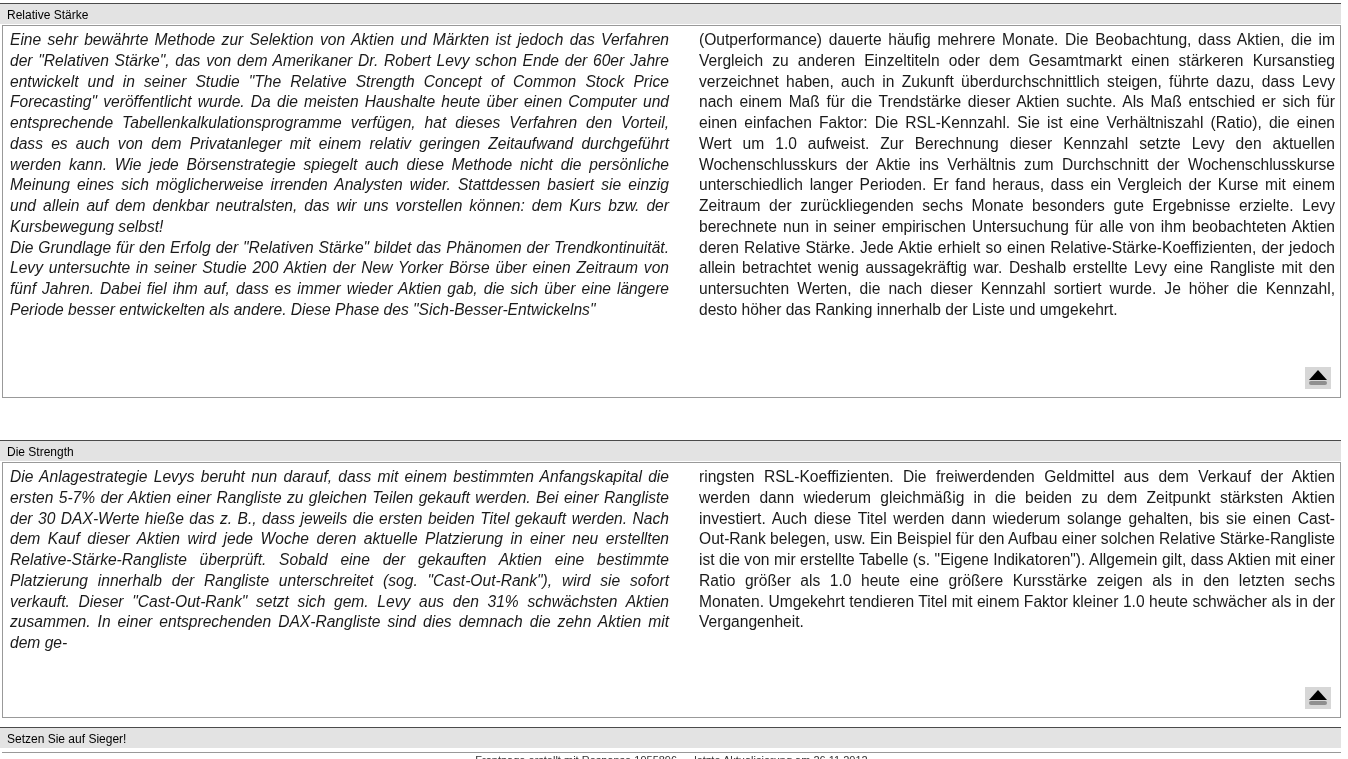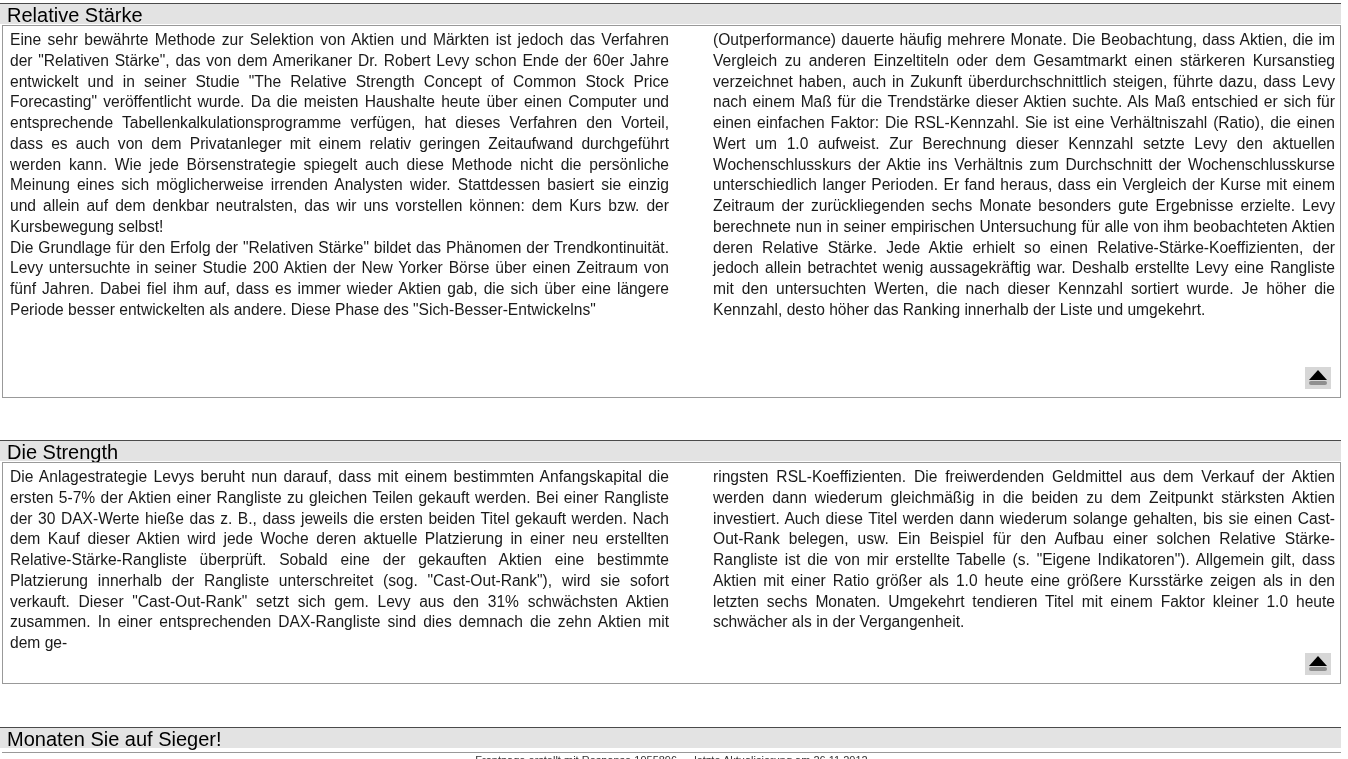--- a/index.html
+++ b/index.html
@@ -16,21 +16,21 @@
     color: #1a1a1a;
   }
   .band {
     position: absolute;
     left: 0;
     width: 1341px;
     height: 21px;
     background: #e3e3e3;
     border-top: 1px solid #4a4a4a;
     box-sizing: border-box;
-    font-size: 20px;
+    font-size: 12px;
     line-height: 20px;
     padding: 1px 0 0 7px;
     color: #000000;
   }
   .box {
     position: absolute;
     left: 2px;
     width: 1339px;
     background: #ffffff;
     border: 1px solid #999999;
@@ -40,21 +40,21 @@
     display: flex;
     padding: 4px 5px 0 7px;
   }
   .col {
     text-align: justify;
     font-size: 15.6px;
     line-height: 20.75px;
     white-space: pre-line;
     color: #1a1a1a;
   }
-  .col.left  { width: 659px; margin-right: 24px; flex: none; }
+  .col.left  { width: 659px; margin-right: 10px; flex: none; font-style: italic; }
   .col.right { flex: 1; margin-left: 20px; }
   .totop {
     position: absolute;
     right: 9px;
     bottom: 8px;
     width: 26px;
     height: 22px;
     background: #d7d7d7;
     cursor: pointer;
   }
@@ -103,29 +103,29 @@
   </div>
   <div class="totop">
     <div class="tri"></div>
     <div class="shadow"></div>
   </div>
 </div>
 
 <div class="band" style="top:440px">
   <span>Die Strength</span>
 </div>
-<div class="box" style="top:462px; height:222px">
+<div class="box" style="top:462px; height:256px">
   <div class="cols">
     <div class="col left">Die Anlagestrategie Levys beruht nun darauf, dass mit einem bestimmten Anfangskapital die ersten 5-7% der Aktien einer Rangliste zu gleichen Teilen gekauft werden. Bei einer Rangliste der 30 DAX-Werte hieße das z. B., dass jeweils die ersten beiden Titel gekauft werden. Nach dem Kauf dieser Aktien wird jede Woche deren aktuelle Platzierung in einer neu erstellten Relative-Stärke-Rangliste überprüft. Sobald eine der gekauften Aktien eine bestimmte Platzierung innerhalb der Rangliste unterschreitet (sog. "Cast-Out-Rank"), wird sie sofort verkauft. Dieser "Cast-Out-Rank" setzt sich gem. Levy aus den 31% schwächsten Aktien zusammen. In einer entsprechenden DAX-Rangliste sind dies demnach die zehn Aktien mit dem ge-</div>
     <div class="col right">ringsten RSL-Koeffizienten. Die freiwerdenden Geldmittel aus dem Verkauf der Aktien werden dann wiederum gleichmäßig in die beiden zu dem Zeitpunkt stärksten Aktien investiert. Auch diese Titel werden dann wiederum solange gehalten, bis sie einen Cast-Out-Rank belegen, usw. Ein Beispiel für den Aufbau einer solchen Relative Stärke-Rangliste ist die von mir erstellte Tabelle (s. "Eigene Indikatoren"). Allgemein gilt, dass Aktien mit einer Ratio größer als 1.0 heute eine größere Kursstärke zeigen als in den letzten sechs Monaten. Umgekehrt tendieren Titel mit einem Faktor kleiner 1.0 heute schwächer als in der Vergangenheit.</div>
   </div>
   <div class="totop">
     <div class="tri"></div>
     <div class="shadow"></div>
   </div>
 </div>
 
 <div class="band" style="top:727px">
-  <span>Monaten Sie auf Sieger!</span>
+  <span>Setzen Sie auf Sieger!</span>
 </div>
 <div class="footerbox">
   <div class="footerline">Frontpage erstellt mit Response 1955896 — letzte Aktualisierung am 26.11.2012</div>
 </div>
 
 </body></html>

